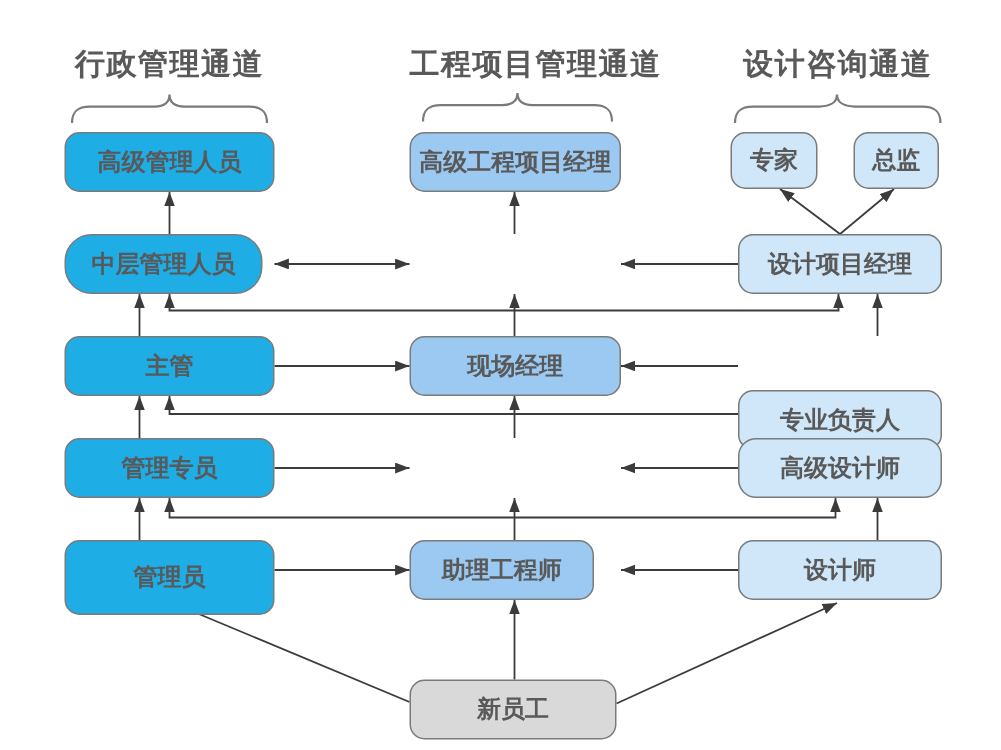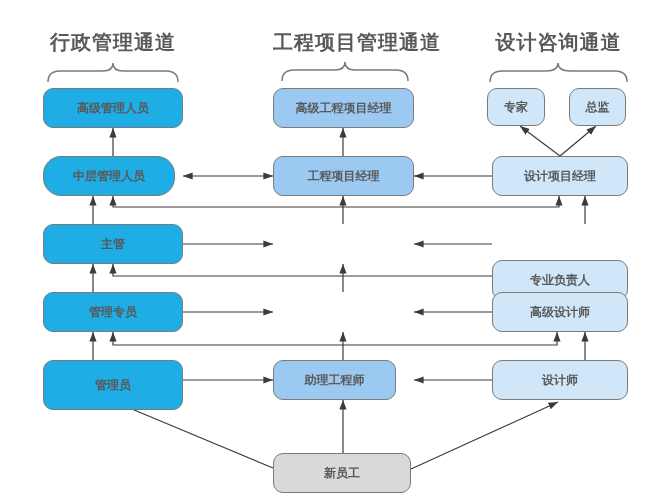--- a/index.html
+++ b/index.html
@@ -8,21 +8,21 @@
     font-family:"Liberation Sans","DejaVu Sans",sans-serif;overflow:hidden;
   }
   .stage{position:absolute;inset:0;width:667px;height:500px;}
   .channel-title{
     position:absolute;top:29px;text-align:center;font-size:20px;font-weight:bold;
     color:var(--c-text,#595959);letter-spacing:1px;white-space:nowrap;
   }
   .node{
     position:absolute;display:flex;align-items:center;justify-content:center;
     border:1.6px solid var(--c-border,#7a7a7a);border-radius:10px;
-    font-size:12px;font-weight:bold;color:var(--c-text,#595959);
+    font-size:16px;font-weight:bold;color:var(--c-text,#595959);
     box-sizing:border-box;white-space:nowrap;
   }
   .node.admin{background:var(--c-admin,#1FADE6);}
   .node.project{background:var(--c-project,#9CC9F2);}
   .node.design{background:var(--c-design,#CFE7F8);}
   .node.entry{background:var(--c-entry,#D9D9D9);}
   svg.wires{position:absolute;left:0;top:0;}
   svg.wires line, svg.wires path.wire{stroke:var(--c-arrow,#3b3b3b);stroke-width:1.2;fill:none;}
   svg.wires path.brace{stroke:var(--c-border,#7a7a7a);stroke-width:1.5;fill:none;}
   svg.wires marker path{fill:var(--c-arrow,#3b3b3b);stroke:none;}
@@ -85,25 +85,25 @@
   <div class="channel-title" style="left:273px;width:141px;">工程项目管理通道</div>
   <div class="channel-title" style="left:490px;width:137px;">设计咨询通道</div>
 
   <div class="node admin" style="left:43px;top:88px;width:140px;height:40px;">高级管理人员</div>
   <div class="node admin" style="left:43px;top:156px;width:132px;height:40px;border-radius:18px;">中层管理人员</div>
   <div class="node admin" style="left:43px;top:224px;width:140px;height:40px;">主管</div>
   <div class="node admin" style="left:43px;top:292px;width:140px;height:40px;">管理专员</div>
   <div class="node admin" style="left:43px;top:360px;width:140px;height:50px;">管理员</div>
 
   <div class="node project" style="left:273px;top:88px;width:141px;height:40px;">高级工程项目经理</div>
-  <div class="node project" style="left:273px;top:156px;width:141px;height:40px;">工程项目经理</div>
+  <div class="node project" style="left:273px;top:224px;width:141px;height:40px;">现场经理</div>
   <div class="node project" style="left:273px;top:360px;width:123px;height:40px;">助理工程师</div>
 
   <div class="node design" style="left:487px;top:88px;width:58px;height:38px;">专家</div>
   <div class="node design" style="left:569px;top:88px;width:57px;height:38px;">总监</div>
   <div class="node design" style="left:492px;top:156px;width:136px;height:40px;">设计项目经理</div>
   <div class="node design" style="left:492px;top:224px;width:136px;height:40px;margin-top:36px;">专业负责人</div>
-  <div class="node design" style="left:492px;top:292px;width:136px;height:40px;">高级设计师</div>
+  <div class="node design" style="left:492px;top:292px;width:136px;height:40px;border-radius:12px;">高级设计师</div>
   <div class="node design" style="left:492px;top:360px;width:136px;height:40px;">设计师</div>
 
   <div class="node entry" style="left:273px;top:453px;width:138px;height:40px;">新员工</div>
 
 </div>
 
 </body></html>

